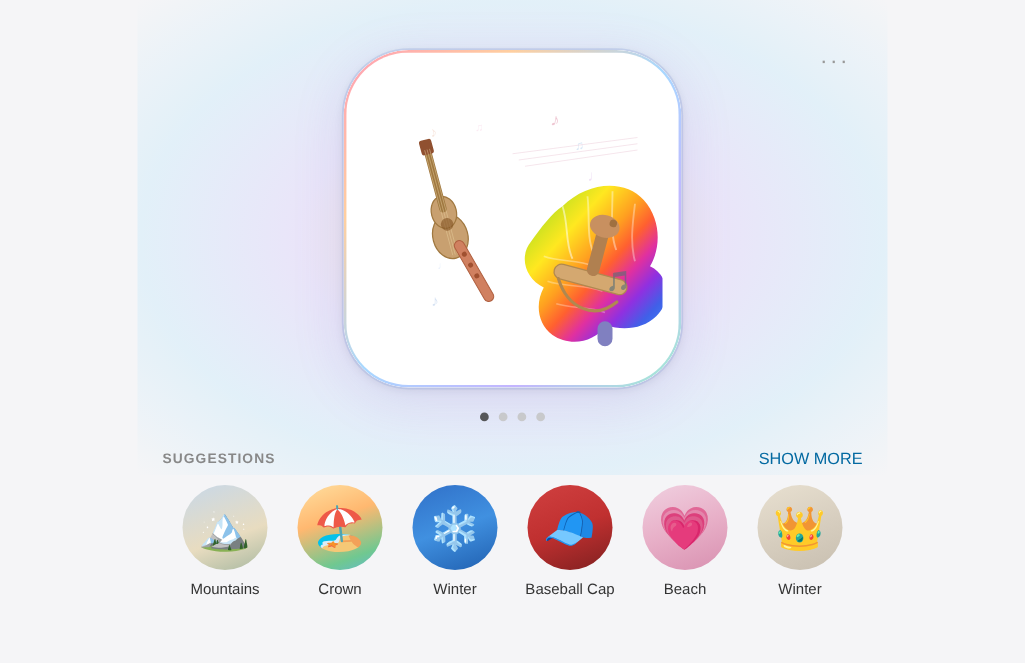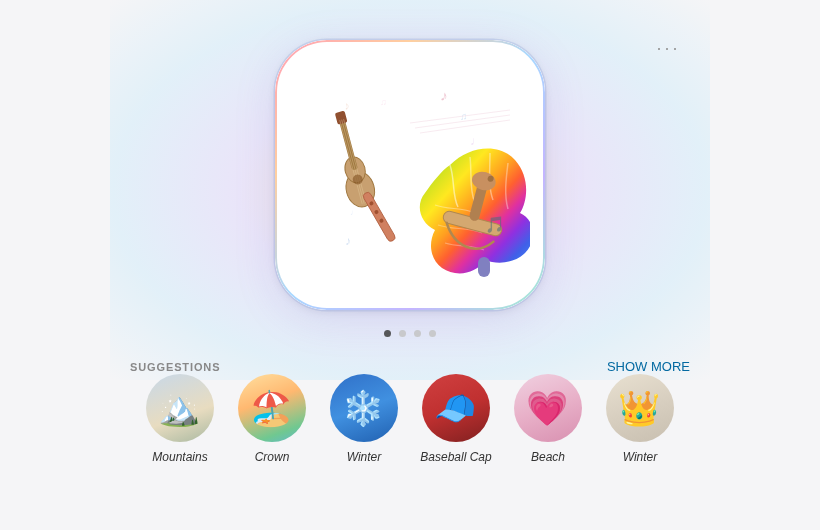--- a/index.html
+++ b/index.html
@@ -115,20 +115,21 @@
     
     .suggestions-section {
       width: 560px;
       margin-top: 22px;
     }
 
     .suggestions-header {
       display: flex;
       justify-content: space-between;
       align-items: center;
+      margin-bottom: 14px;
     }
 
     .suggestions-title {
       font-size: 11px;
       font-weight: 600;
       color: #888;
       letter-spacing: 0.08em;
       text-transform: uppercase;
     }
 
@@ -166,21 +167,20 @@
       font-size: 32px;
       overflow: hidden;
       position: relative;
     }
 
     .suggestion-label {
       font-size: 12px;
       color: #333;
       text-align: right;
       font-weight: 400;
-      font-style: italic;
     }
 
     
     .icon-mountains { background: linear-gradient(160deg, #c8d8e8 0%, #e8dcc0 60%, #a8b8a0 100%); }
     .icon-beach { background: linear-gradient(160deg, #ffe0a0 0%, #ffb870 40%, #70c890 80%, #60b8d0 100%); }
     .icon-winter { background: linear-gradient(160deg, #3070c8 0%, #4090e0 50%, #2060b0 100%); }
     .icon-baseball-cap { background: linear-gradient(160deg, #d04040 0%, #c03030 50%, #802020 100%); }
     .icon-love { background: linear-gradient(160deg, #f0d0e0 0%, #e8b0c8 50%, #d890b0 100%); }
     .icon-crown { background: linear-gradient(160deg, #e8e0d0 0%, #d8cfc0 50%, #c8bfb0 100%); }
   </style>

